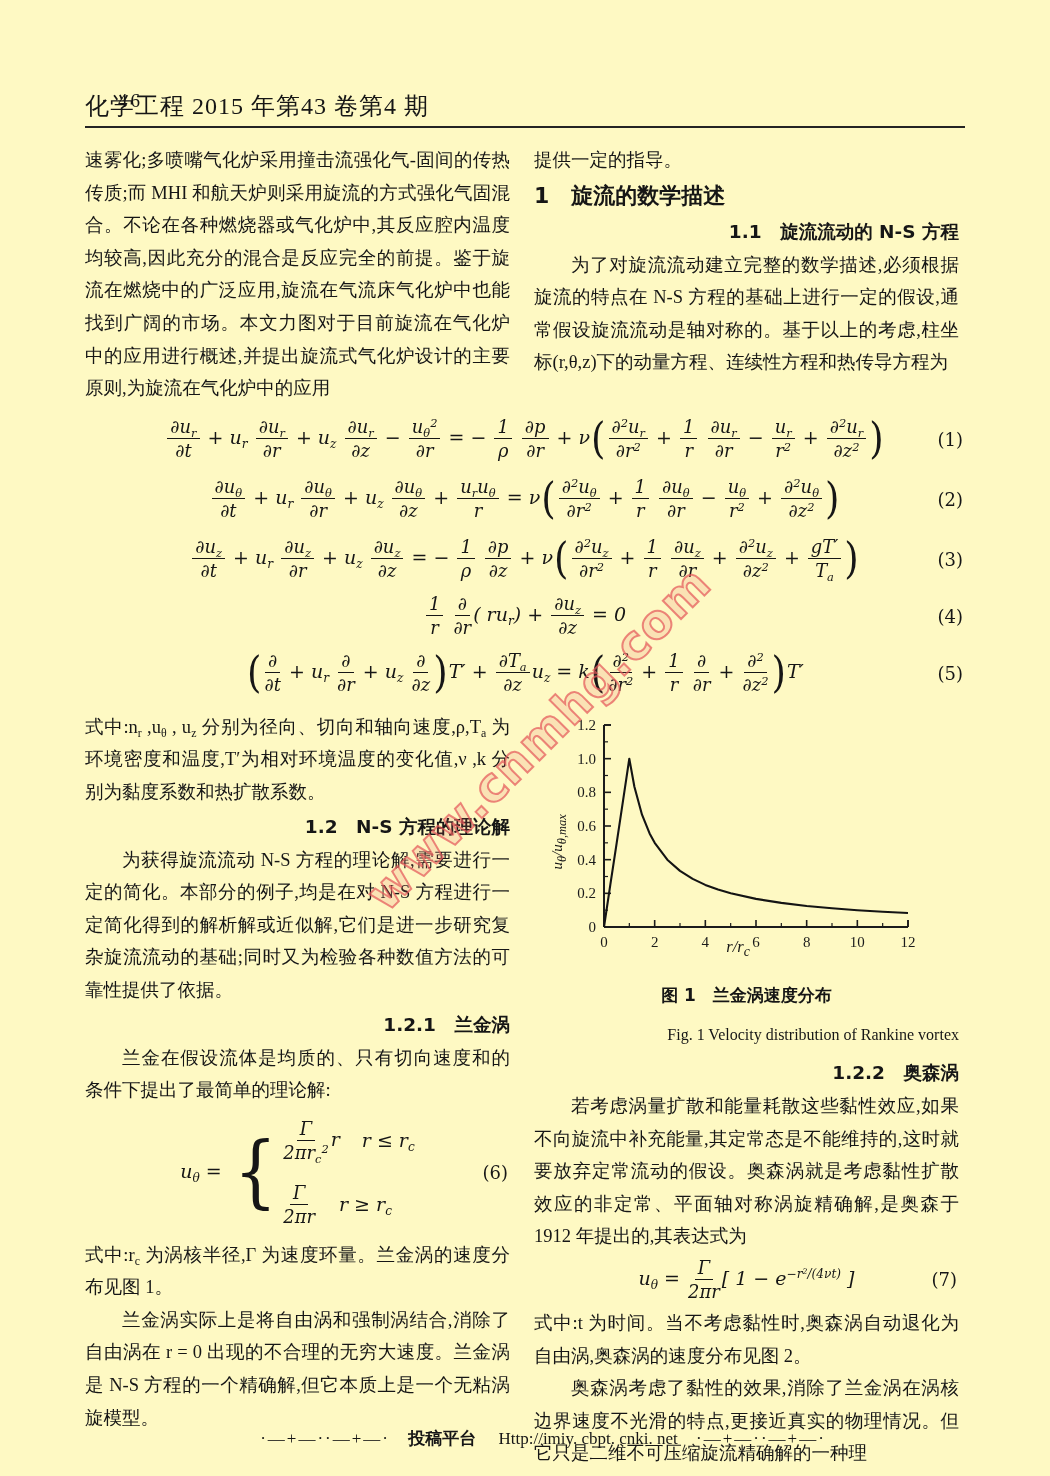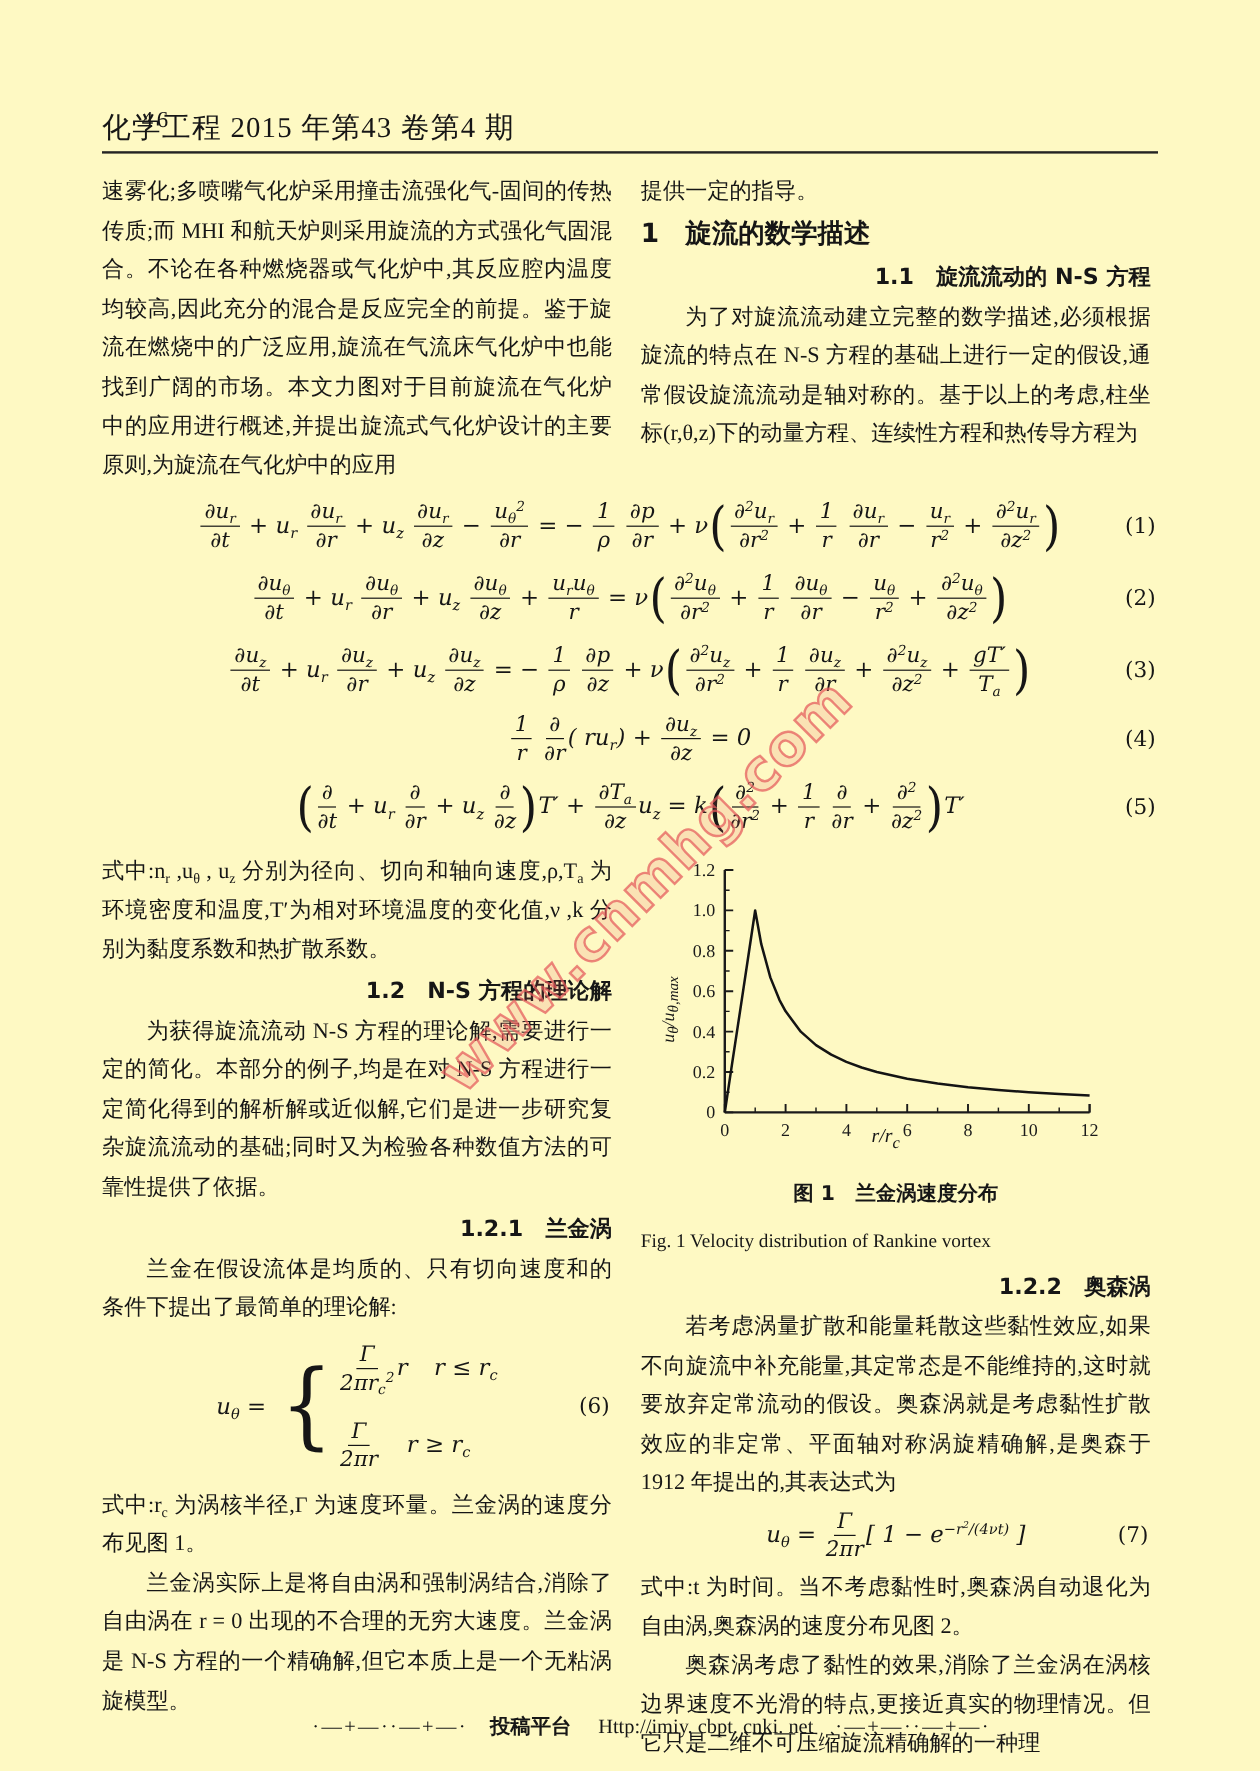--- a/index.html
+++ b/index.html
@@ -41,21 +41,21 @@
   .eqrow.cases-row{min-height:132px;}
   .rich{text-indent:0;}
   
   .figure{margin:0 0 4px;}
   .chart-wrap{position:relative;width:408px;height:254px;}
   .ylabel{position:absolute;left:-2px;top:112px;transform:rotate(-90deg);transform-origin:center;
           font-style:italic;font-size:15px;}
   .xlabel{position:absolute;left:0;width:100%;bottom:-4px;text-align:center;font-style:italic;font-size:16.5px;}
   .capzh{text-align:center;font-family:"DejaVu Sans","Liberation Sans",sans-serif;font-weight:700;
          font-size:17px;margin-top:14px;}
-  .capen{text-align:left;font-size:16px;margin-top:8px;}
+  .capen{text-align:right;font-size:16px;margin-top:8px;}
   
   .wm{position:absolute;left:318px;top:588px;width:440px;height:300px;display:flex;align-items:center;
       justify-content:center;transform:rotate(-45deg);pointer-events:none;
       font-family:"DejaVu Sans","Liberation Sans",sans-serif;font-size:47px;font-weight:700;
       letter-spacing:1px;color:rgba(231,92,94,0.15);-webkit-text-stroke:2px rgba(229,90,92,0.72);}
   
   .footer{position:absolute;bottom:26px;left:0;right:0;text-align:center;font-size:17px;padding-left:36px;}
   .footer .decor{letter-spacing:2px;margin:0 14px;}
   .footer .flabel{font-weight:600;margin-right:18px;}
 </style>

